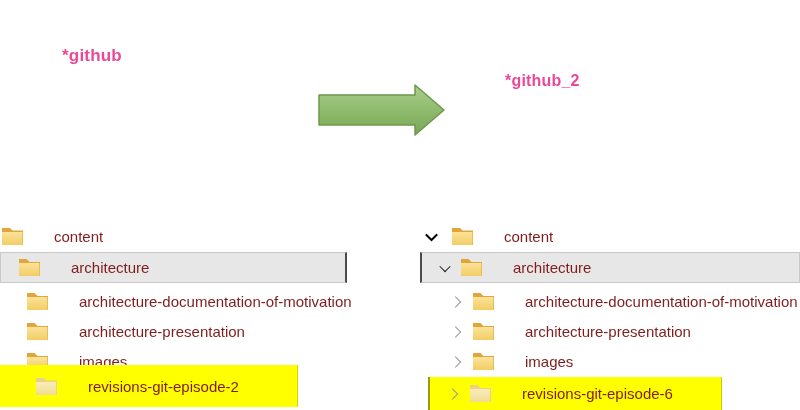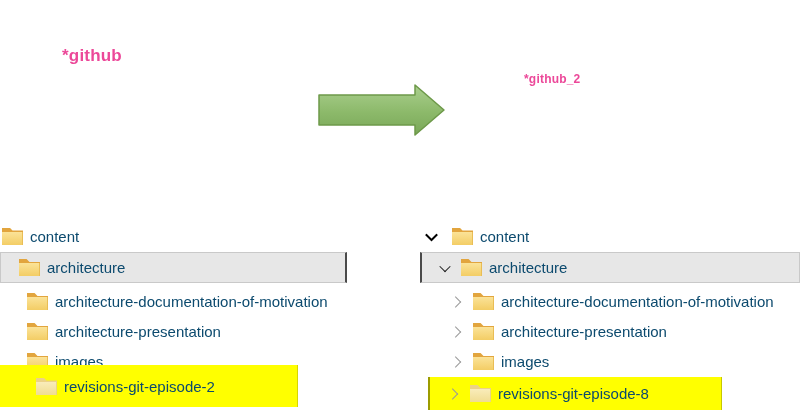--- a/index.html
+++ b/index.html
@@ -6,29 +6,29 @@
   .canvas{
     position:relative;width:800px;height:410px;background:#ffffff;overflow:hidden;
     font-family:"Liberation Sans", sans-serif;color:#151515;
   }
   
   .repo-label{
     position:absolute;color:#ec4899;font-weight:700;font-size:17px;letter-spacing:.2px;
     white-space:nowrap;
   }
   .repo-label.left{left:62px;top:46px;}
-  .repo-label.right{left:524px;top:72px;font-size:12px;}
+  .repo-label.right{left:505px;top:72px;font-size:16px;}
   
   .arrow-svg{position:absolute;left:318px;top:84px;}
   
   .row{
     position:absolute;display:flex;align-items:center;font-size:15px;white-space:nowrap;
     box-sizing:border-box;
   }
-  .row .label{color:#0c4a6e;}
+  .row .label{color:#7f1d1d;margin-left:24px;}
   
   .folder{position:relative;width:21px;height:17px;flex:none;margin-right:7px;}
   .folder::before{content:"";position:absolute;inset:0;
     background:#e2a53e;
     clip-path:polygon(0 0,36% 0,50% 17%,100% 17%,100% 100%,0 100%);}
   .folder::after{content:"";position:absolute;left:0;right:0;top:24%;bottom:0;
     background:linear-gradient(#fbe398,#f3cd65);
     border-right:1px solid #e9bd55;}
   .folder.pale::before{background:#ecd287;}
   .folder.pale::after{background:linear-gradient(#f9ecba,#f0dd92);border-right:1px solid #e8d487;}
@@ -135,16 +135,16 @@
         <i></i>
       </span>
     <span class="folder"></span>
     <span class="label">images</span>
   </div>
   <div class="row R6">
     <span class="chev col">
         <i></i>
       </span>
     <span class="folder pale"></span>
-    <span class="label">revisions-git-episode-8</span>
+    <span class="label">revisions-git-episode-6</span>
   </div>
 
 </div>
 
 </body></html>

